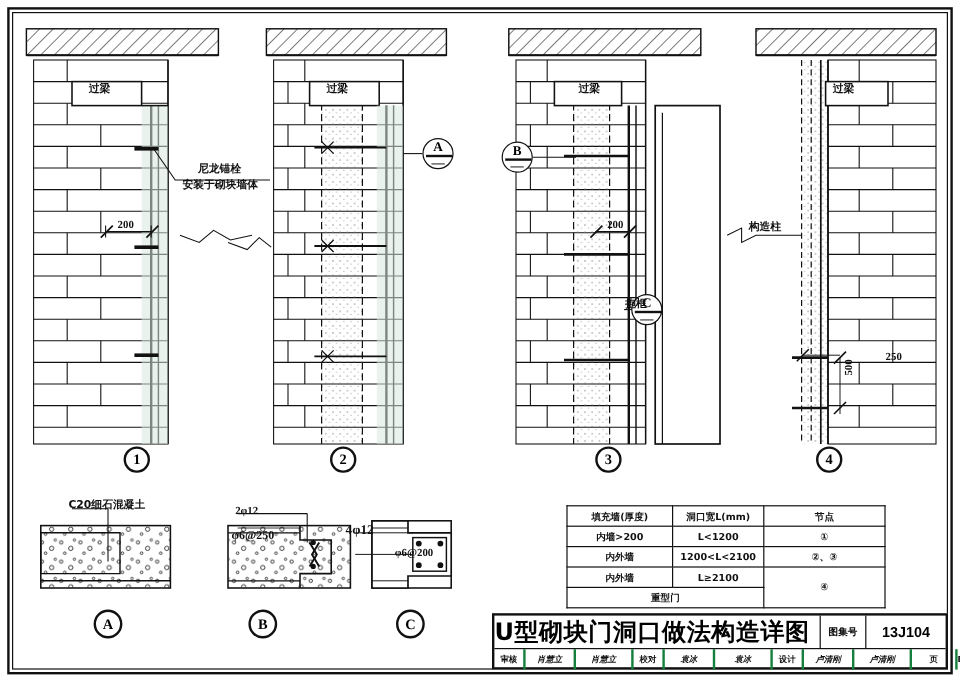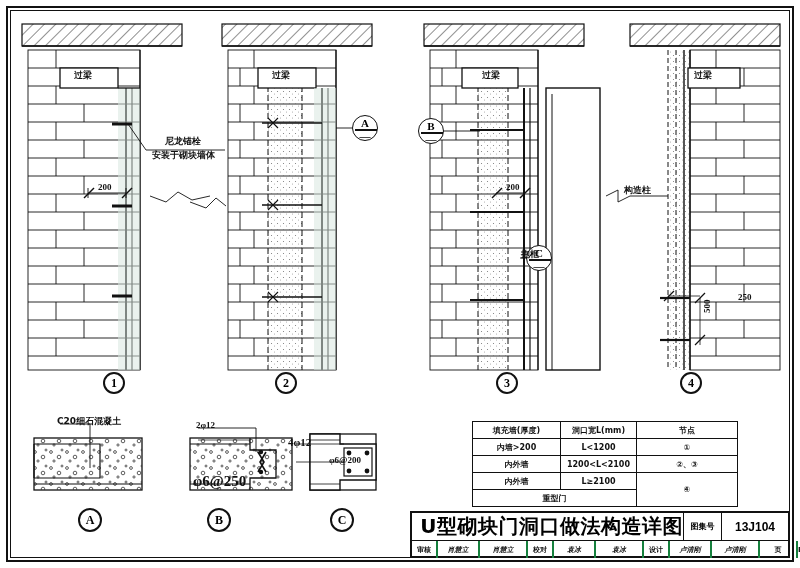--- a/index.html
+++ b/index.html
@@ -89,21 +89,21 @@
   #title-block {
     position:absolute; left:410px; top:511px; width:380px; height:47px;
     border:2px solid #111; background:#fff;
   }
   #tb-main {
     position:absolute; left:0; top:0; width:100%; height:28px;
     border-bottom:1.5px solid #111;
     display:flex;
   }
   #tb-title {
-    flex:0 0 272px; display:flex; align-items:center; justify-content:flex-end;
+    flex:0 0 272px; display:flex; align-items:center; justify-content:flex-start;
     border-right:1.5px solid #111; height:100%;
   }
   #tb-atlas-label {
     flex:0 0 38px; display:flex; align-items:center; justify-content:center;
     border-right:1.5px solid #111; height:100%;
     font-family:"DejaVu Sans", sans-serif; font-size:8px; font-weight:700;
   }
   #tb-atlas-val {
     flex:1; display:flex; align-items:center; justify-content:center; height:100%;
     font-family:Liberation Sans, sans-serif; font-size:12px; font-weight:700;text-align:right;
@@ -475,21 +475,21 @@
   <div class="lbl cn" style="left:694px; top:71px; font-size:9px;">过梁</div>
   <div class="lbl cn" style="left:624px; top:186px; font-size:9px;">构造柱</div>
   <div class="lbl num" style="left:694px; top:293px; font-size:9px;margin-left:44px;">250</div>
   <div class="lbl num" style="left:703px; top:313px; font-size:9px; transform:rotate(-90deg); transform-origin:left top;">500</div>
   <div class="circ" style="left:680px; top:372px; width:22px; height:22px; font-size:12px;">4</div>
 
   <div class="lbl cn" style="left:57px; top:417px; font-size:9px;">C20细石混凝土</div>
   <div class="circ" style="left:78px; top:508px; width:24px; height:24px; font-size:12px;">A</div>
 
   <div class="lbl num" style="left:196px; top:421px; font-size:9px;font-family:Liberation Serif, serif;">2φ12</div>
-  <div class="lbl num" style="left:193px; top:442px; font-size:15px;margin-top:32px;">φ6@250</div>
+  <div class="lbl num" style="left:193px; top:442px; font-size:10px;">φ6@250</div>
   <div class="circ" style="left:207px; top:508px; width:24px; height:24px; font-size:12px;">B</div>
 
   <div class="lbl num" style="left:288px; top:437px; font-size:11px;">4φ12</div>
   <div class="lbl num" style="left:285px; top:456px; font-size:9px;margin-left:44px;">φ6@200</div>
   <div class="circ" style="left:330px; top:508px; width:24px; height:24px; font-size:12px;">C</div>
 
   <table id="spec-table">
     <thead>
       <tr>
         <th style="width:88px;">填充墙(厚度)</th>

